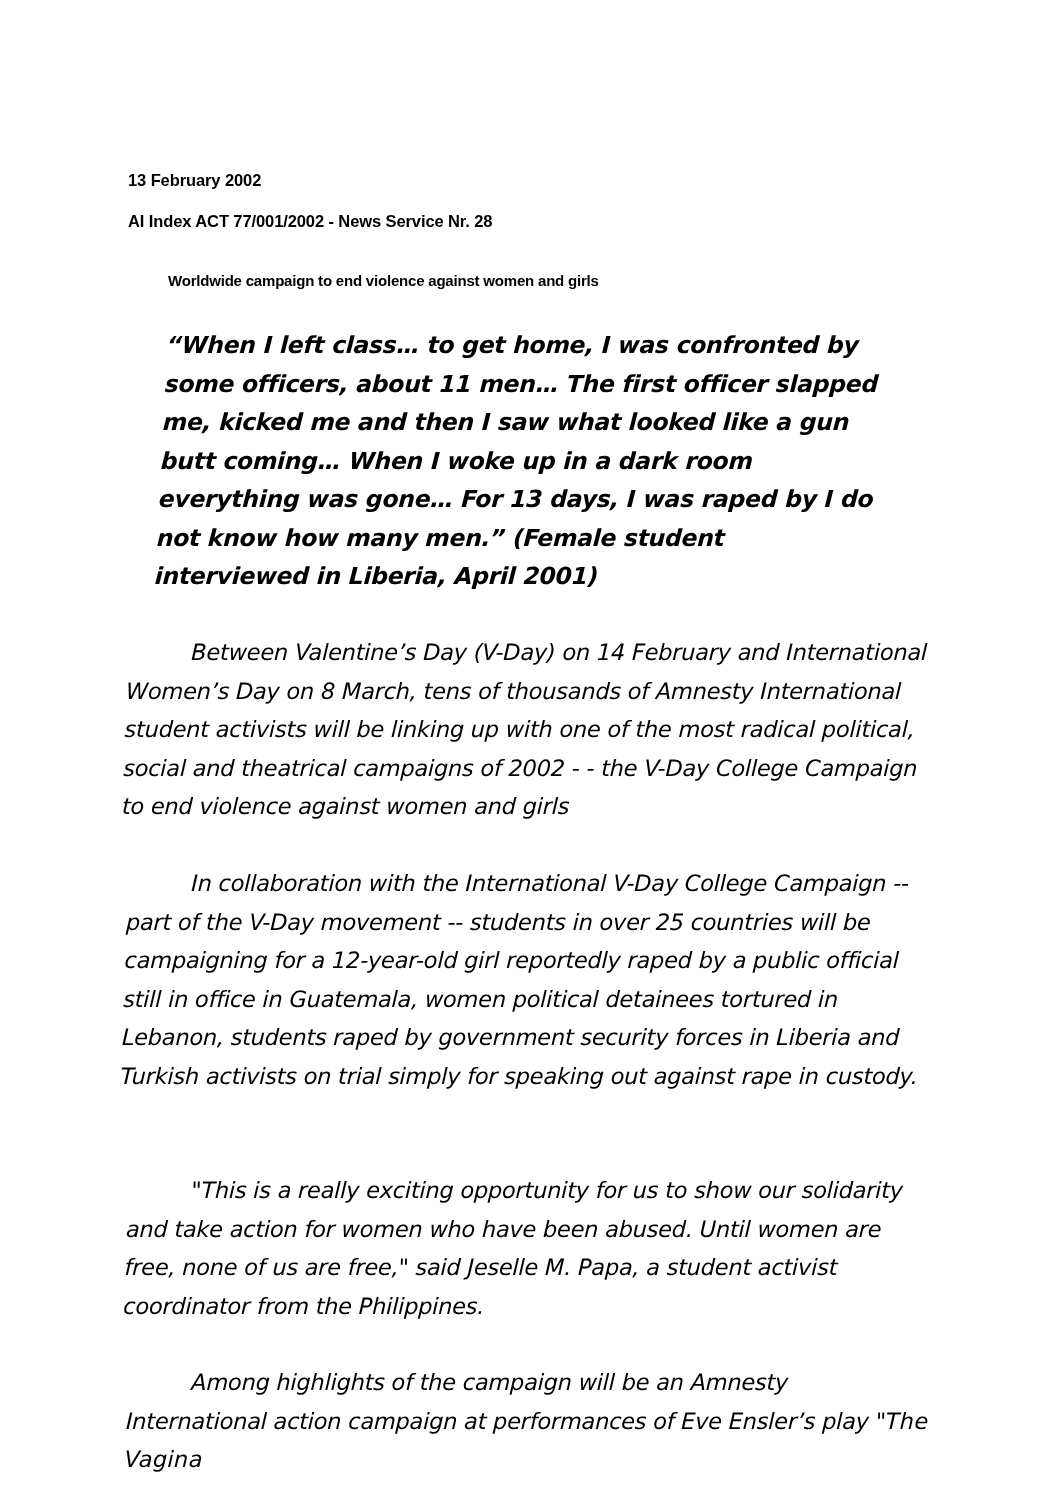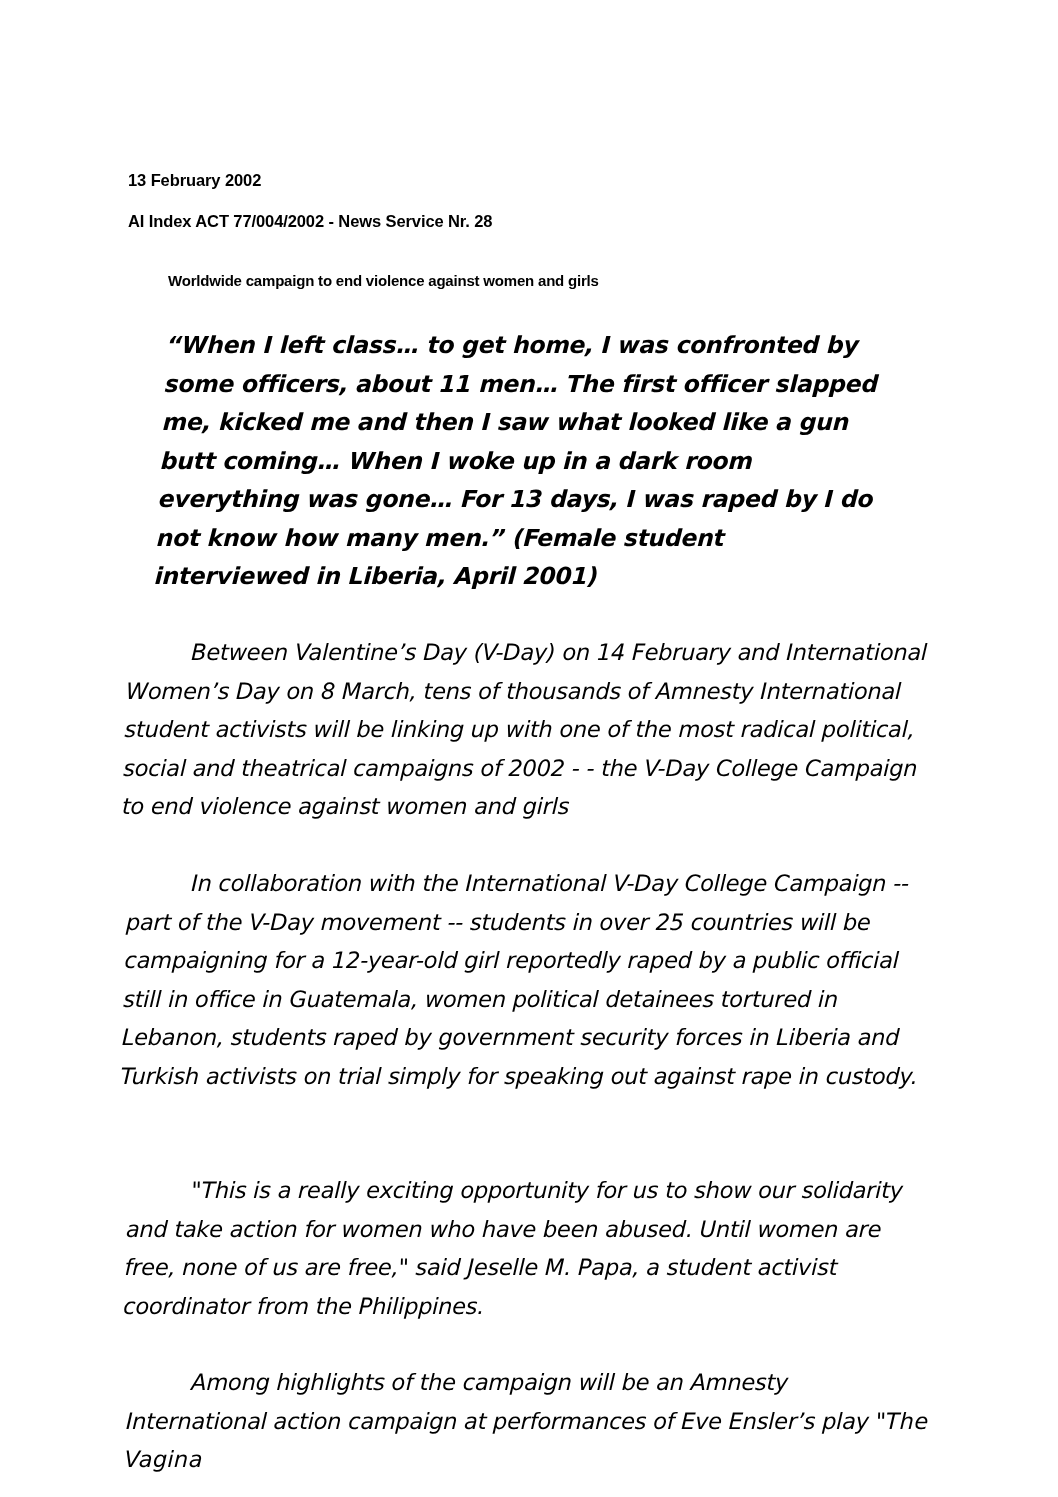--- a/index.html
+++ b/index.html
@@ -88,21 +88,21 @@
   }
 </style>
 </head>
 <body>
 
 <div class="page">
   <div class="doc-body">
 
     <div class="meta-line meta-date">13 February 2002</div>
 
-    <div class="meta-line meta-index">AI Index ACT 77/004/2002 - News Service Nr. 28</div>
+    <div class="meta-line meta-index">AI Index ACT 77/001/2002 - News Service Nr. 28</div>
 
     <h1 class="doc-title">Worldwide campaign to end violence against women and girls</h1>
 
     <blockquote class="pull-quote">“When I left class… to get home, I was confronted by some officers, about 11 men… The first officer slapped me, kicked me and then I saw what looked like a gun butt coming… When I woke up in a dark room everything was gone… For 13 days, I was raped by I do not know how many men.” (Female student interviewed in Liberia, April 2001)</blockquote>
 
     <p class="body-par gap-normal">Between Valentine’s Day (V-Day) on 14 February and International Women’s Day on 8 March, tens of thousands of Amnesty International student activists will be linking up with one of the most radical political, social and theatrical campaigns of 2002 - - the V-Day College Campaign to end violence against women and girls</p>
 
     <p class="body-par gap-normal">In collaboration with the International V-Day College Campaign -- part of the V-Day movement -- students in over 25 countries will be campaigning for a 12-year-old girl reportedly raped by a public official still in office in Guatemala, women political detainees tortured in Lebanon, students raped by government security forces in Liberia and Turkish activists on trial simply for speaking out against rape in custody.</p>
 
     <p class="body-par gap-large">"This is a really exciting opportunity for us to show our solidarity and take action for women who have been abused. Until women are free, none of us are free," said Jeselle M. Papa, a student activist coordinator from the Philippines.</p>

